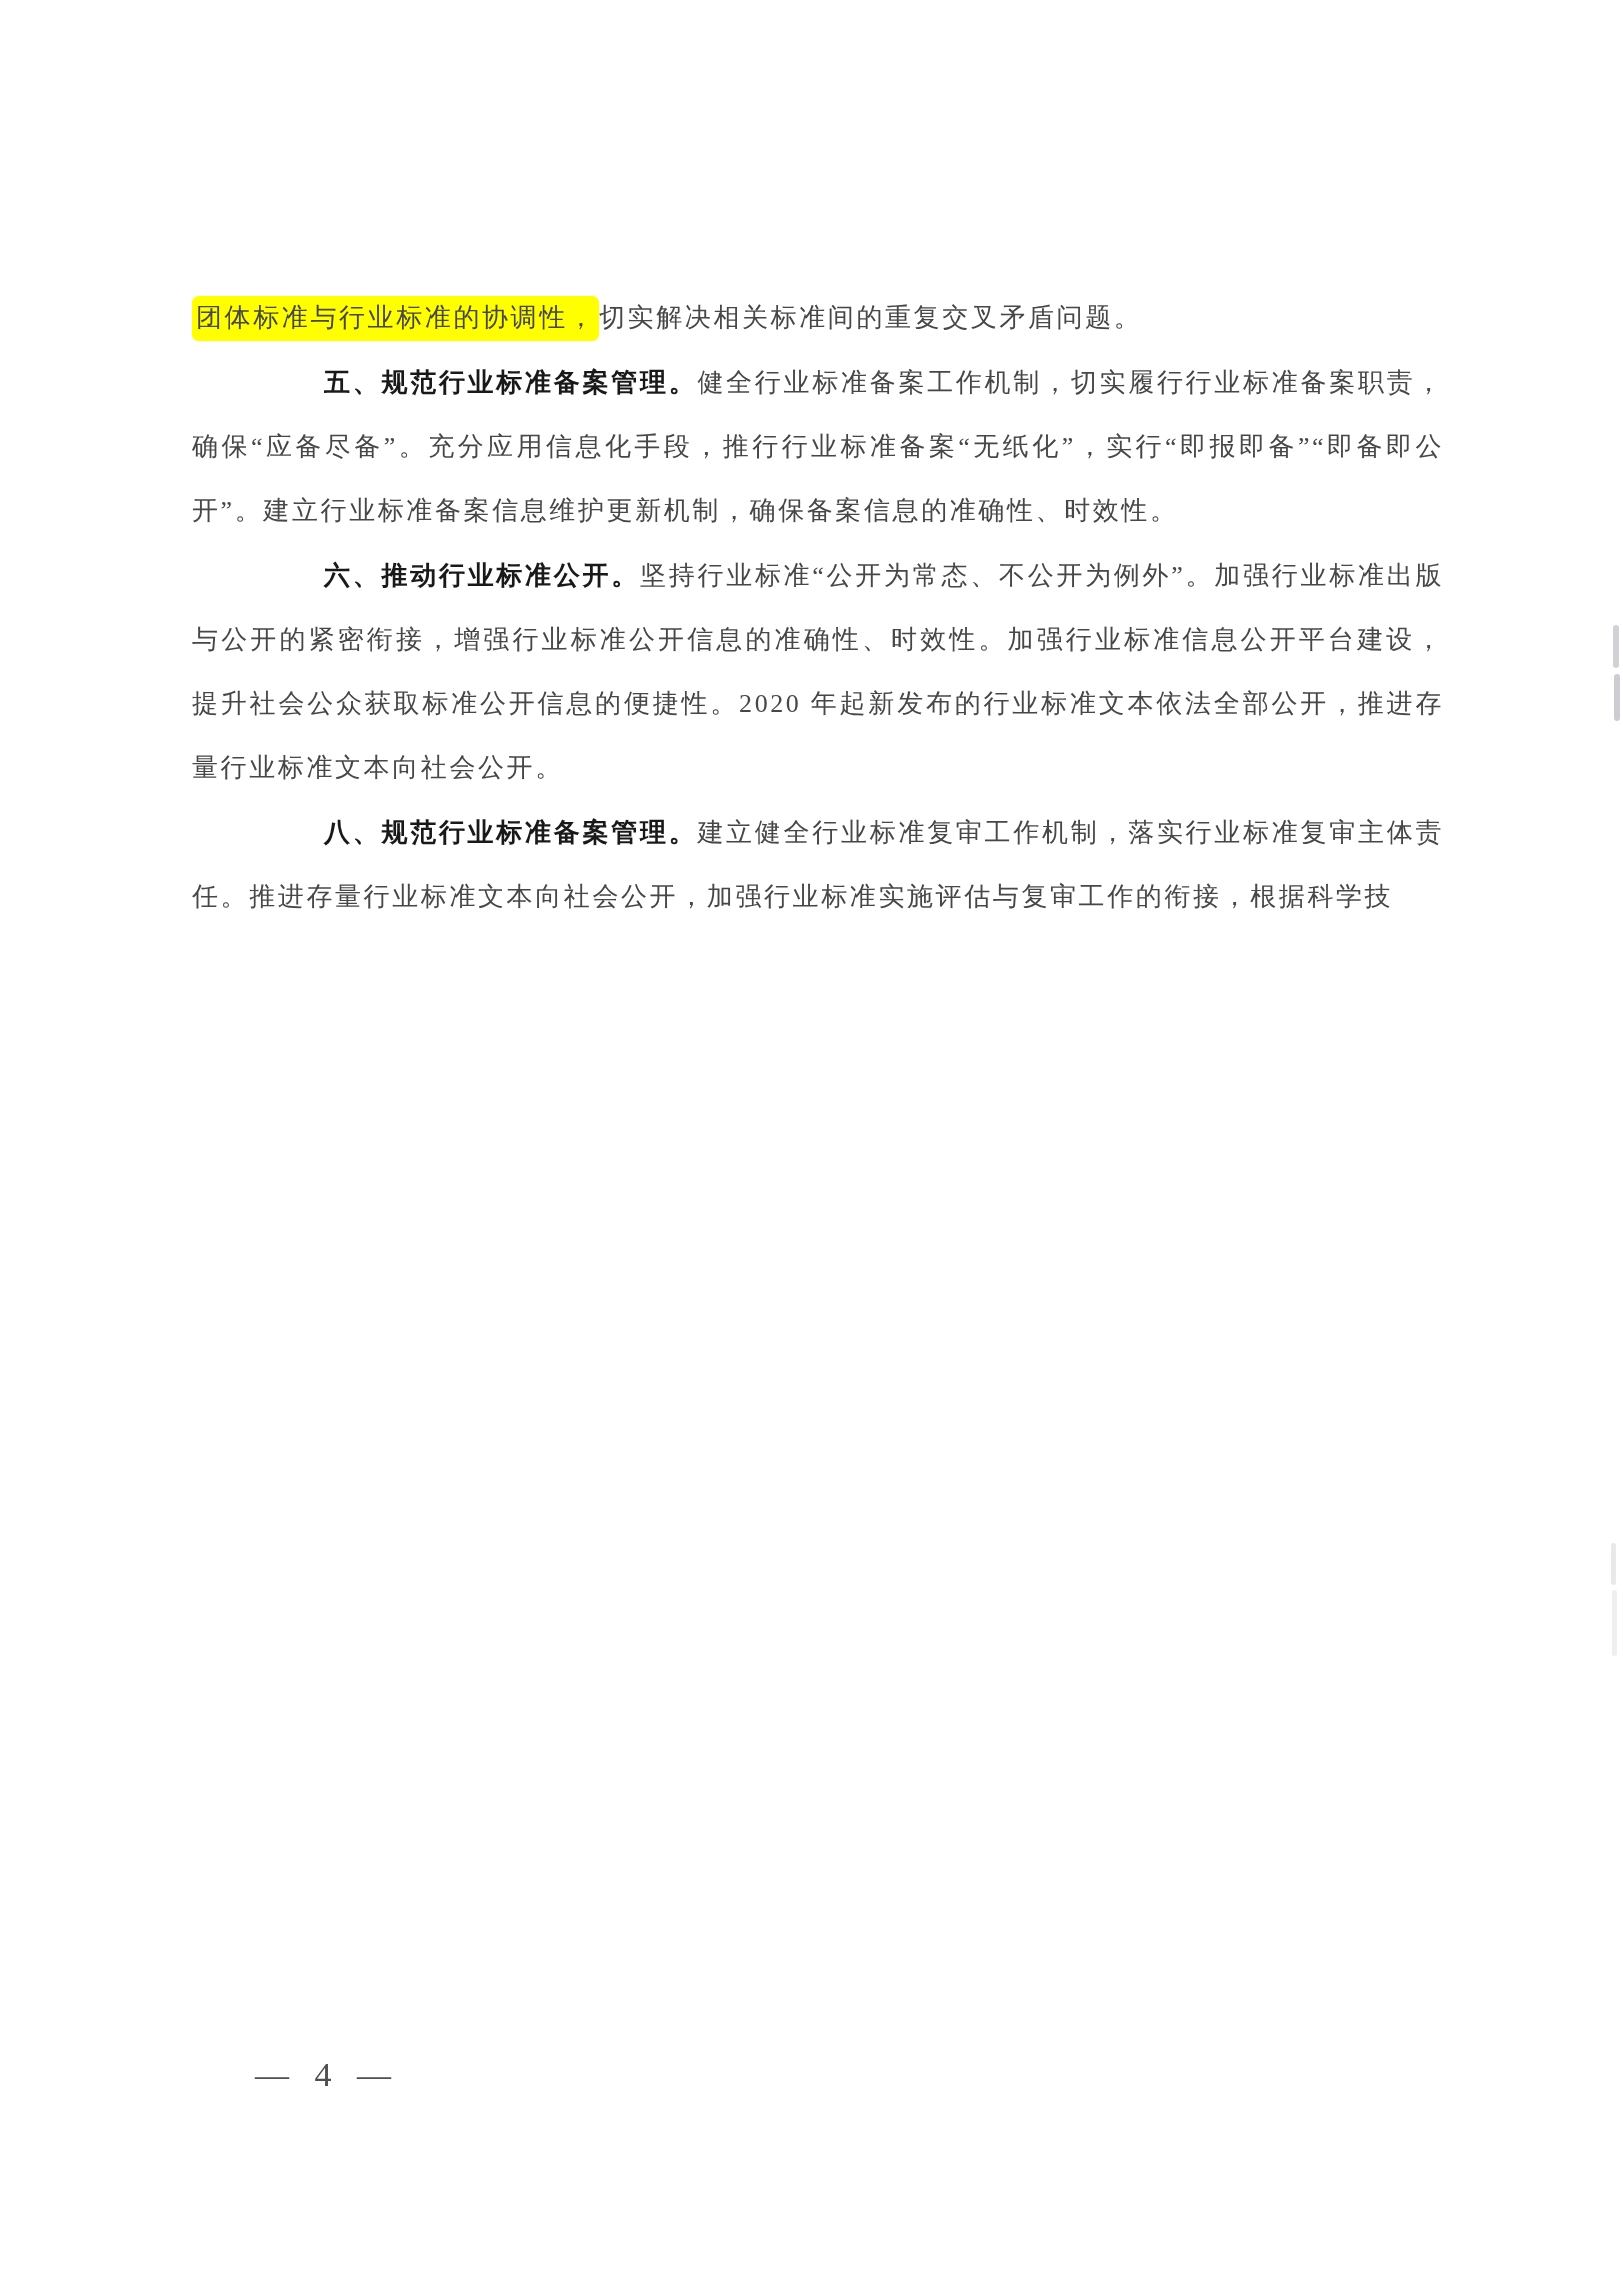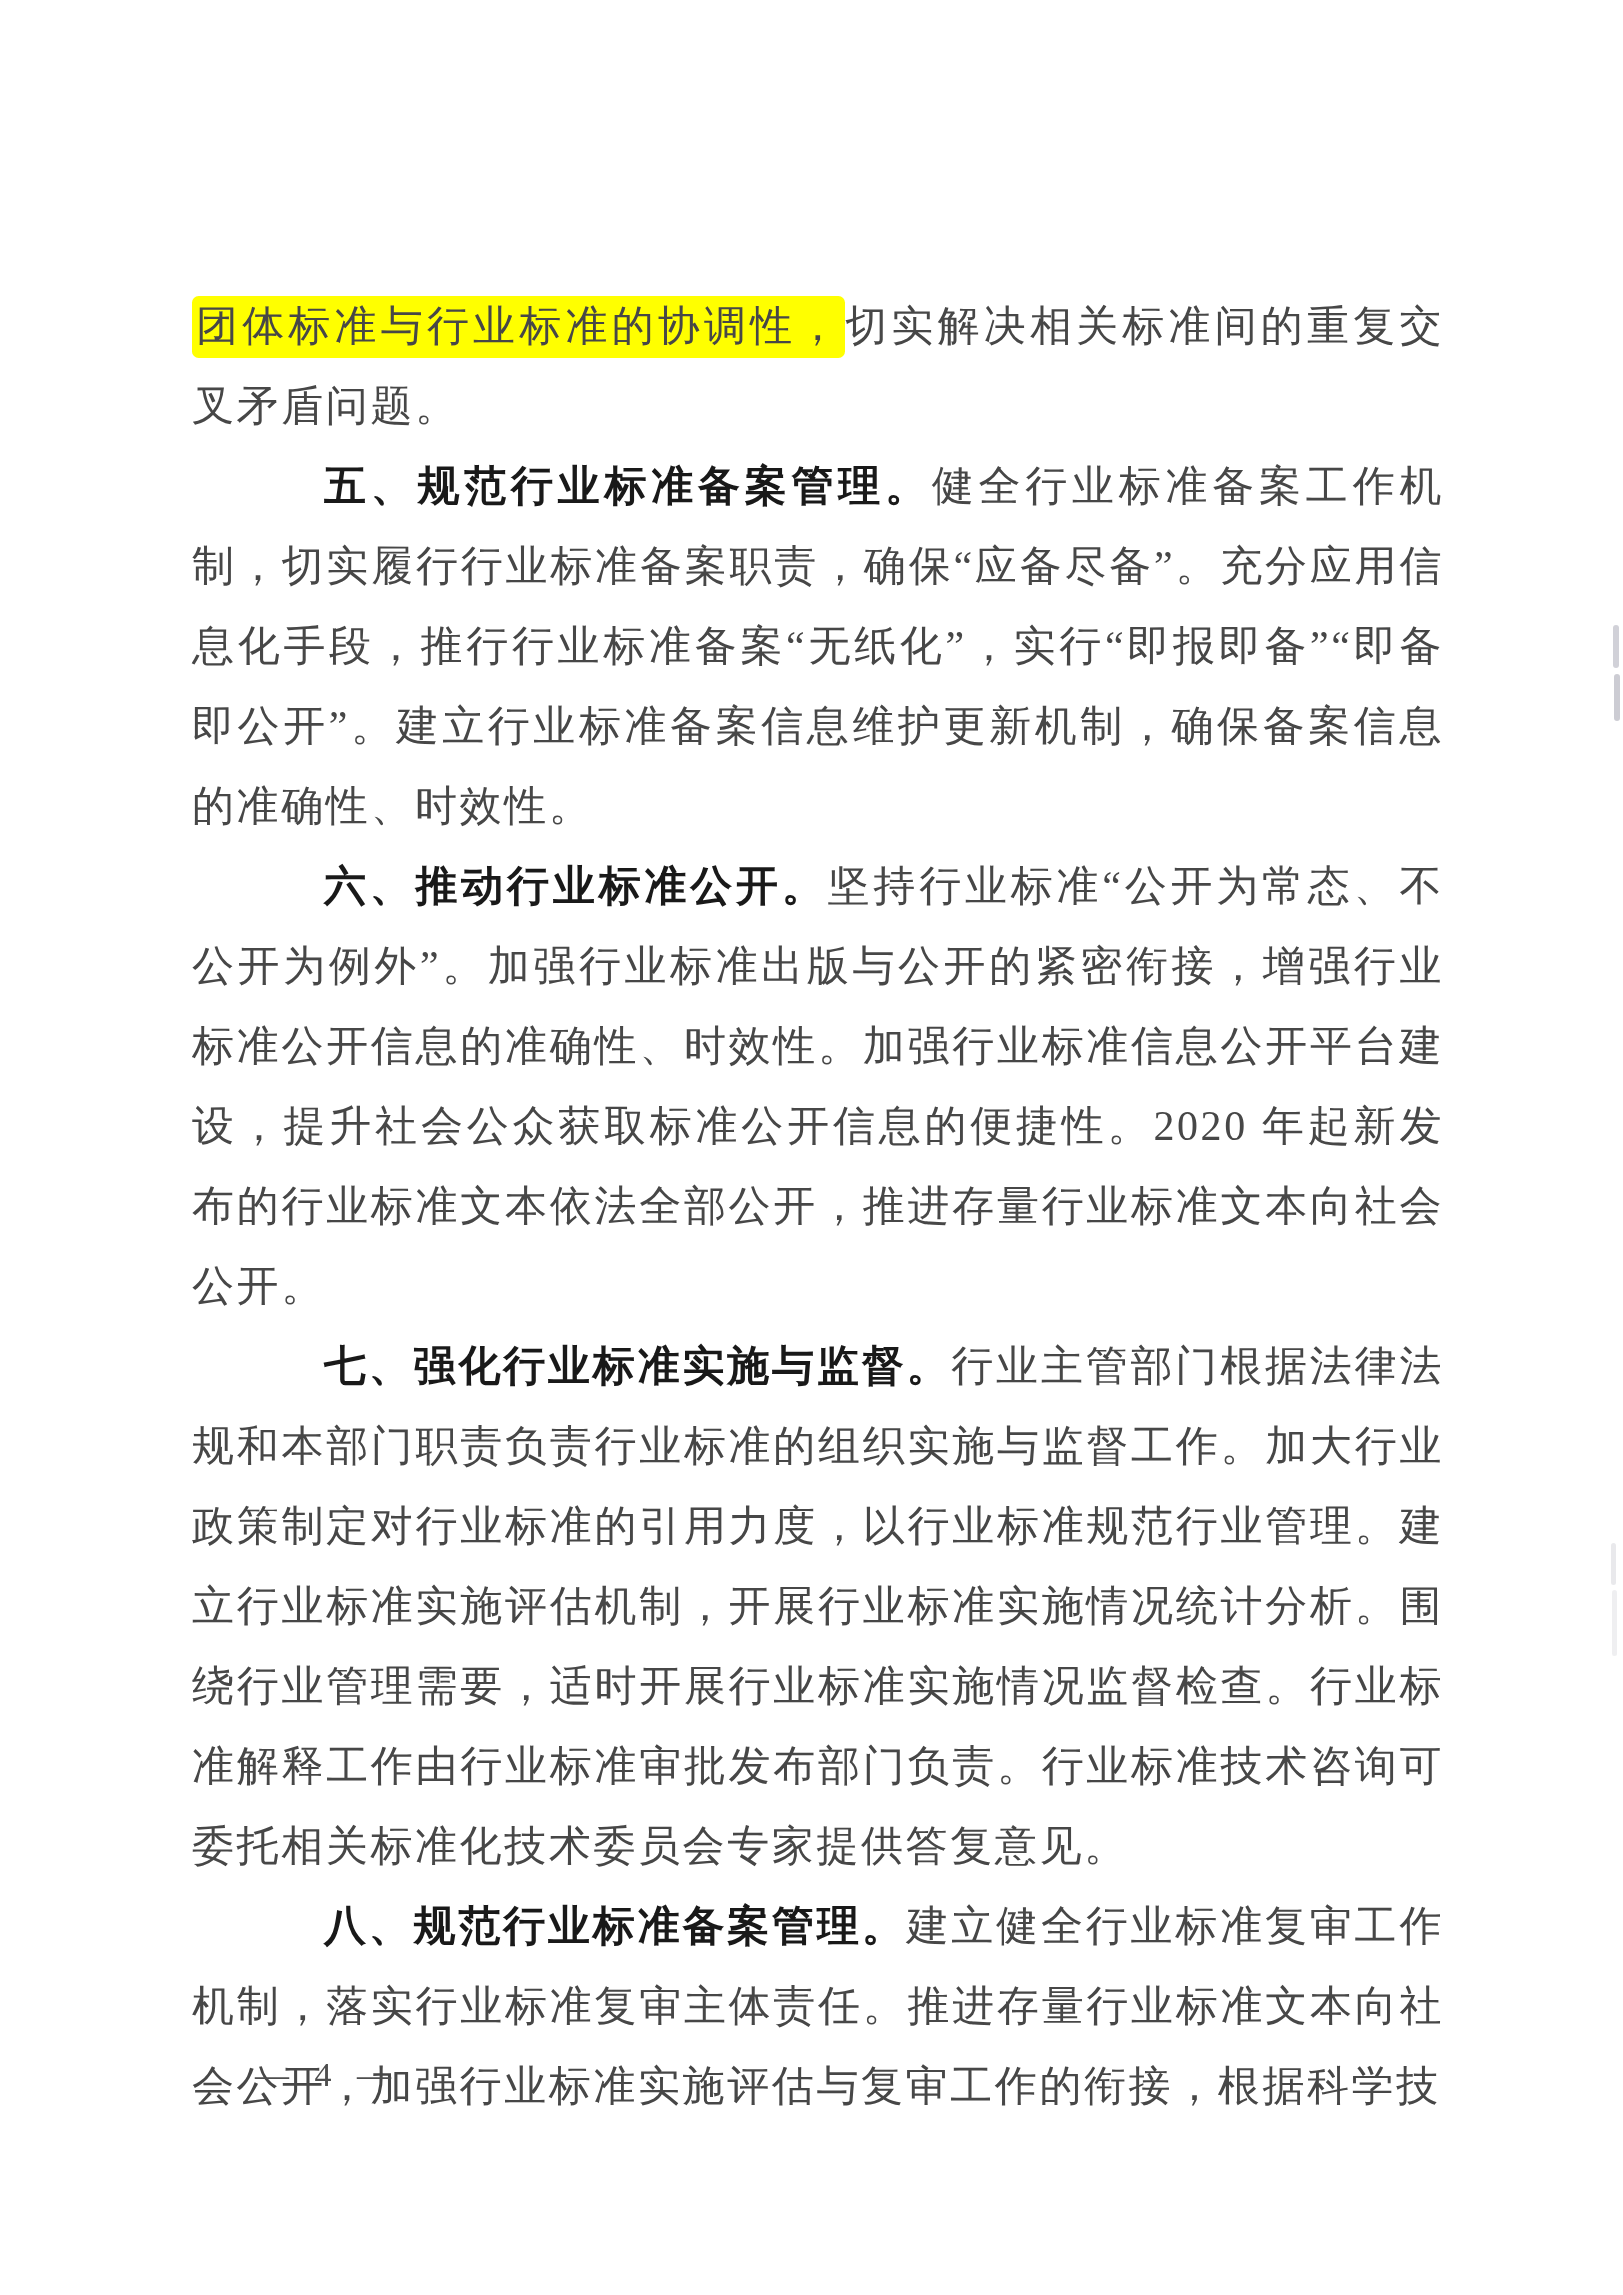--- a/index.html
+++ b/index.html
@@ -16,22 +16,22 @@
   .page {
     position: absolute;
     inset: 0;
     background: #ffffff;
   }
   .content {
     position: absolute;
     left: 192px;
     top: 286px;
     width: 1252px;
-    font-size: 42px;
-    line-height: 80px;
+    font-size: 26px;
+    line-height: 64px;
     letter-spacing: 2.6px;
     color: #474747;
     text-align: justify;
     text-justify: inter-ideograph;
   }
   .para { margin: 0; padding: 0; }
   .para.indent { text-indent: 100px; }
   .seg-body { font-family: "Liberation Serif", "DejaVu Serif", serif; }
   .seg-heading {
     font-family: "Liberation Sans", "DejaVu Sans", sans-serif;
@@ -67,21 +67,20 @@
   .artifact.a4 { left: 1612px; top: 1590px; width: 5.3px; height: 66px; opacity: 0.16; }
 </style>
 </head>
 <body>
 
 <div class="page">
   <div class="content">
       <p class="para"><span class="seg-highlight">团体标准与行业标准的协调性，</span><span class="seg-body">切实解决相关标准间的重复交叉矛盾问题。</span></p>
       <p class="para indent"><span class="seg-heading">五、规范行业标准备案管理。</span><span class="seg-body">健全行业标准备案工作机制，切实履行行业标准备案职责，确保“应备尽备”。充分应用信息化手段，推行行业标准备案“无纸化”，实行“即报即备”“即备即公开”。建立行业标准备案信息维护更新机制，确保备案信息的准确性、时效性。</span></p>
       <p class="para indent"><span class="seg-heading">六、推动行业标准公开。</span><span class="seg-body">坚持行业标准“公开为常态、不公开为例外”。加强行业标准出版与公开的紧密衔接，增强行业标准公开信息的准确性、时效性。加强行业标准信息公开平台建设，提升社会公众获取标准公开信息的便捷性。2020 年起新发布的行业标准文本依法全部公开，推进存量行业标准文本向社会公开。</span></p>
-      <p class="para indent"><span class="seg-heading">七、强化行业标准实施与监督。</span><span class="seg-body">行业主管部门根据法律法规和本部门职责负责行业标准的组织实施与监督工作。加大行业政策制定对行业标准的引用力度，以行业标准规范行业管理。建立行业标准实施评估机制，开展行业标准实施情况统计分析。围绕行业管理需要，适时开展行业标准实施情况监督检查。行业标准解释工作由行业标准审批发布部门负责。行业标准技术咨询可委托相关标准化技术委员会专家提供答复意见。</span></p>
       <p class="para indent"><span class="seg-heading">八、规范行业标准备案管理。</span><span class="seg-body">建立健全行业标准复审工作机制，落实行业标准复审主体责任。推进存量行业标准文本向社会公开，加强行业标准实施评估与复审工作的衔接，根据科学技</span></p>
     </div>
 
   <div class="footer">— 4 —</div>
 
   <div class="artifact a1"></div>
   <div class="artifact a2"></div>
   <div class="artifact a3"></div>
   <div class="artifact a4"></div>
 </div>

